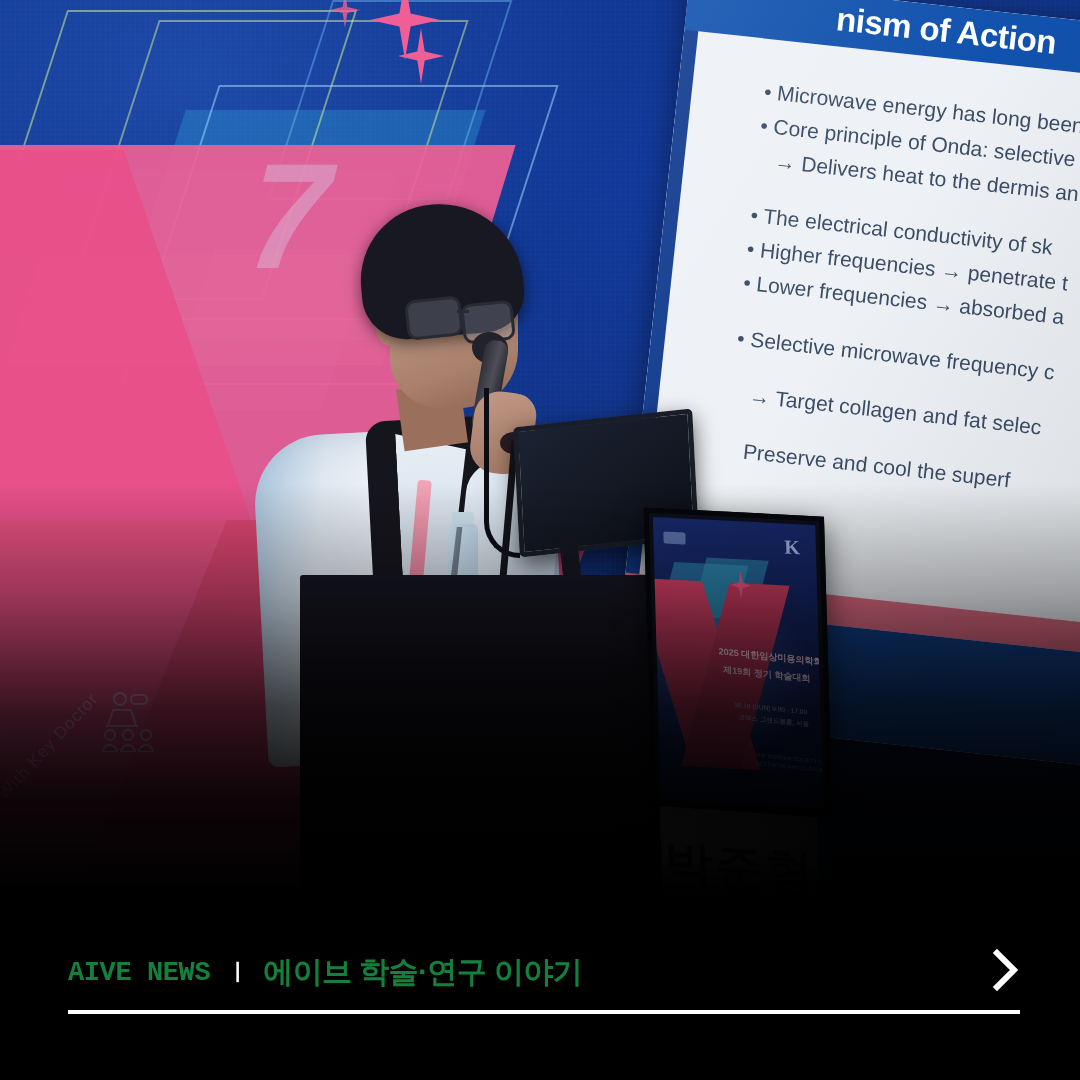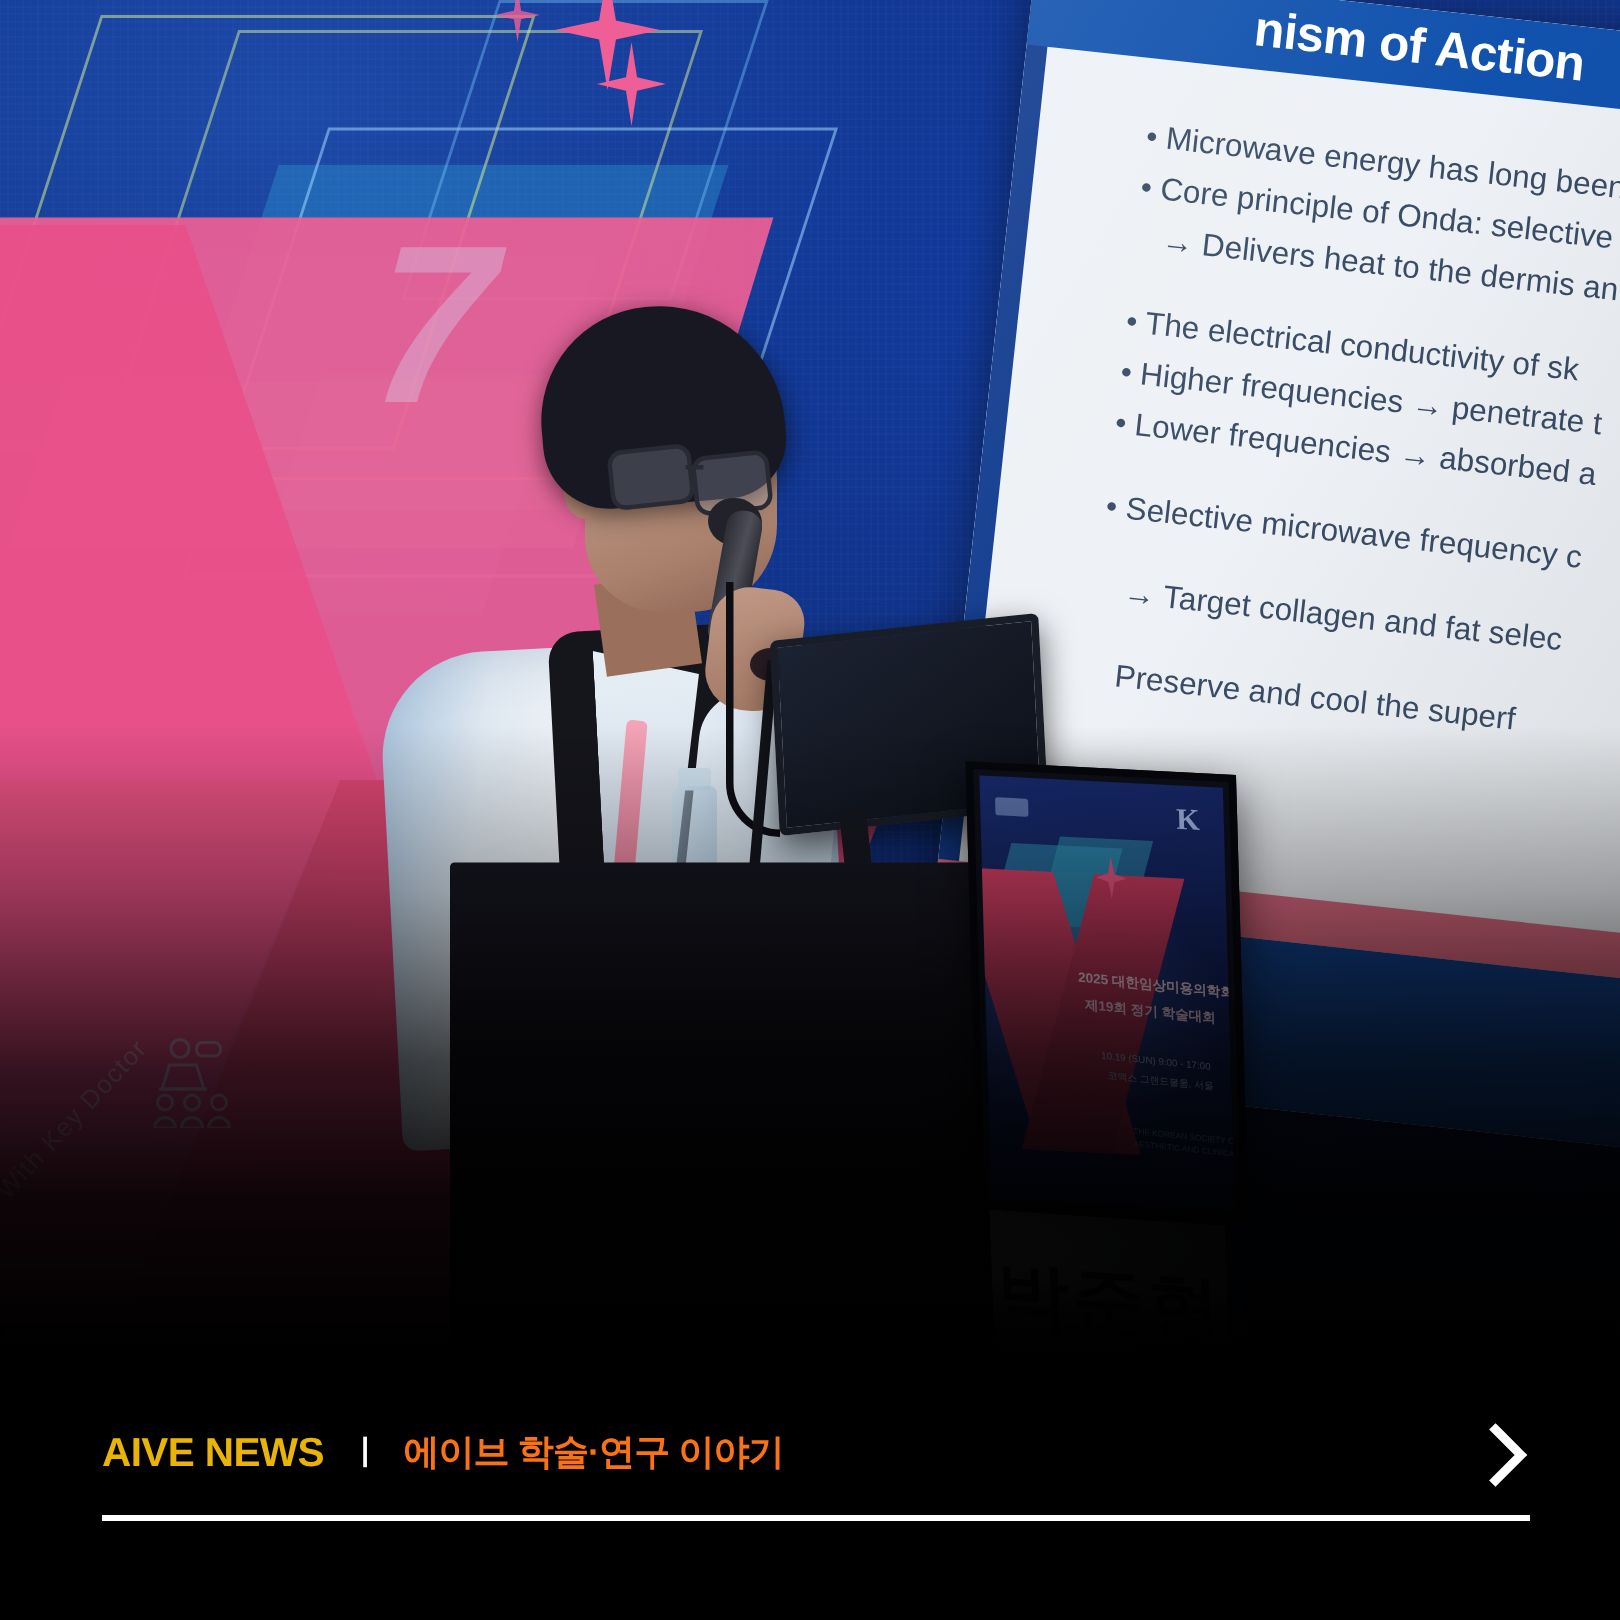--- a/index.html
+++ b/index.html
@@ -453,28 +453,28 @@
   
   #footer {
     position:absolute; left:0; top:930px; width:1080px; height:150px;
     background:#000;
   }
   .f-row {
     position:absolute; left:68px; top:22px; right:60px;
     display:flex; align-items:center;
   }
   .f-brand {
-    color:#eab308; font-size:27px; font-weight:800; letter-spacing:-.4px;
+    color:#15803d; font-size:27px; font-weight:800; letter-spacing:-.4px;font-family:Liberation Mono, monospace;
   }
   .f-sep {
     color:#fff; font-size:23px; font-weight:600;
     margin:0 14px 0 16px;
   }
   .f-sub {
-    color:#f97316; font-size:24px; font-weight:700; letter-spacing:-.6px;
+    color:#15803d; font-size:30px; font-weight:700; letter-spacing:-.6px;
   }
   .f-chev {
     position:absolute; right:0; top:-4px;
     width:30px; height:44px;
   }
   .f-line {
     position:absolute; left:68px; top:80px;
     width:952px; height:4px; background:#fff;
   }
 </style>

